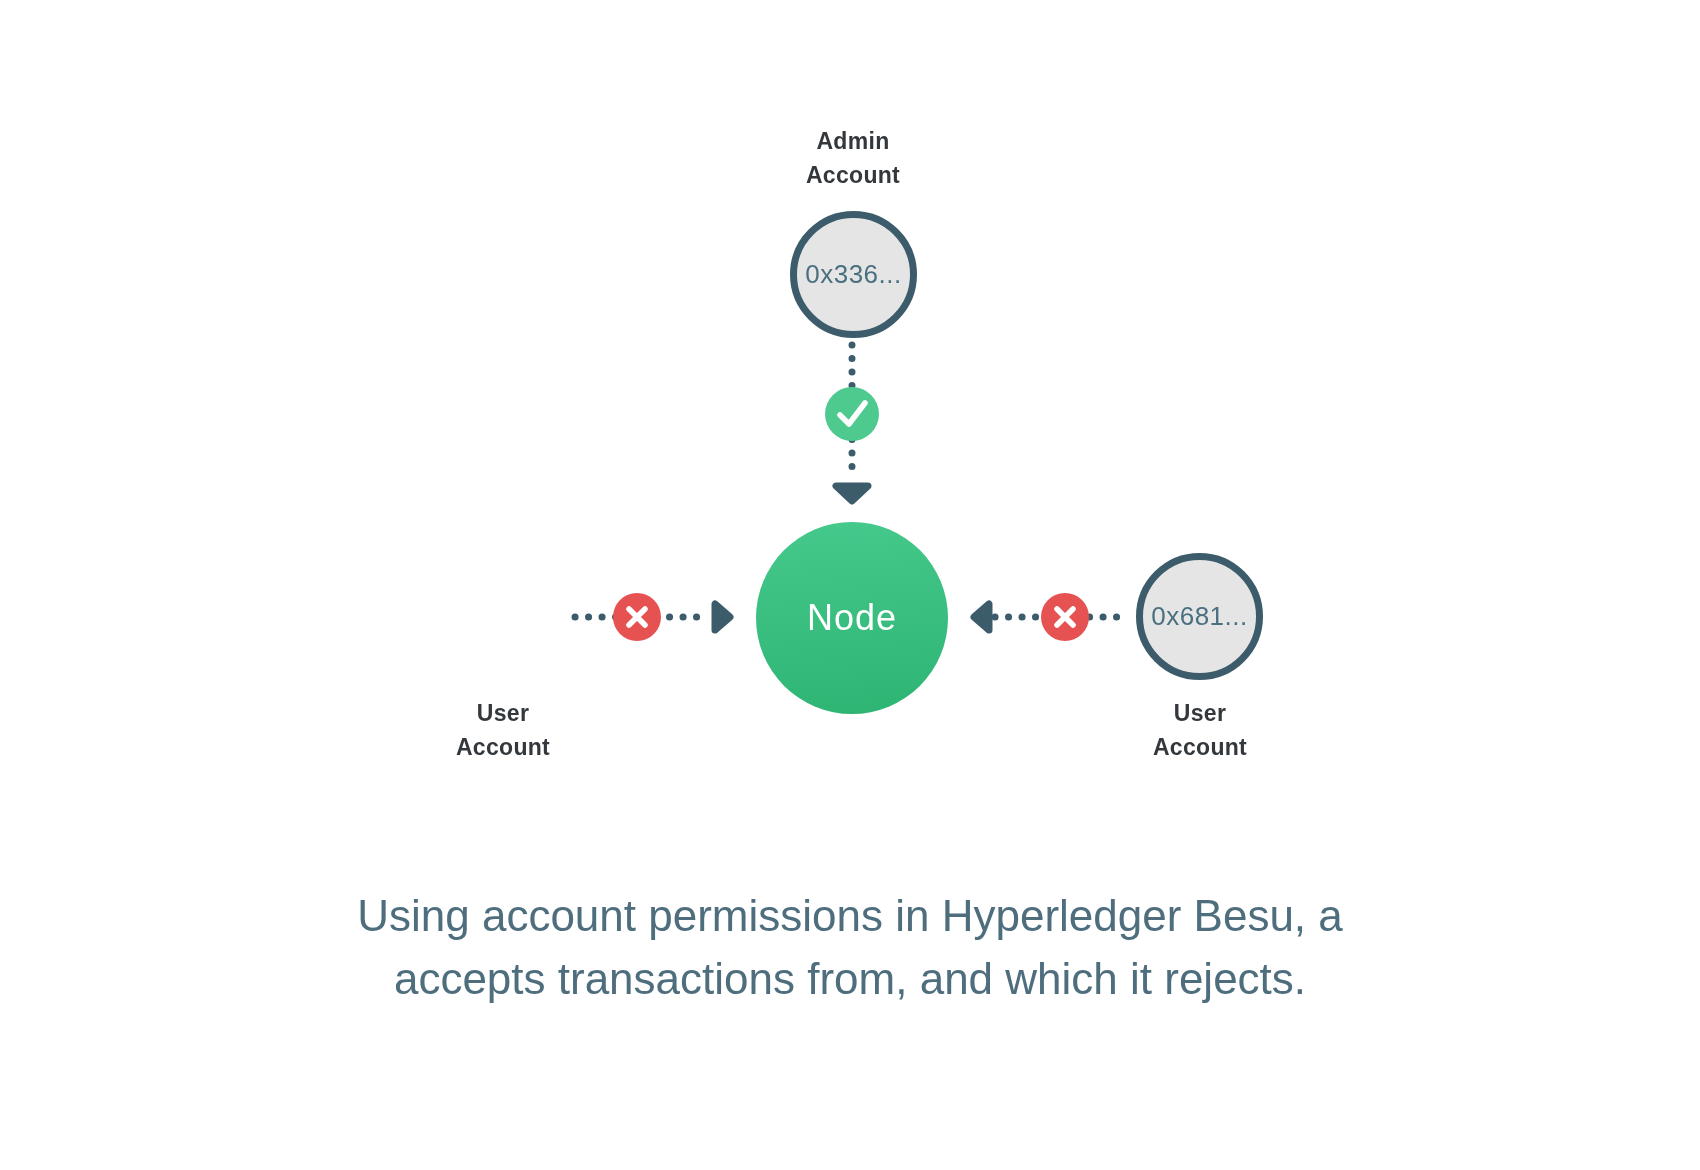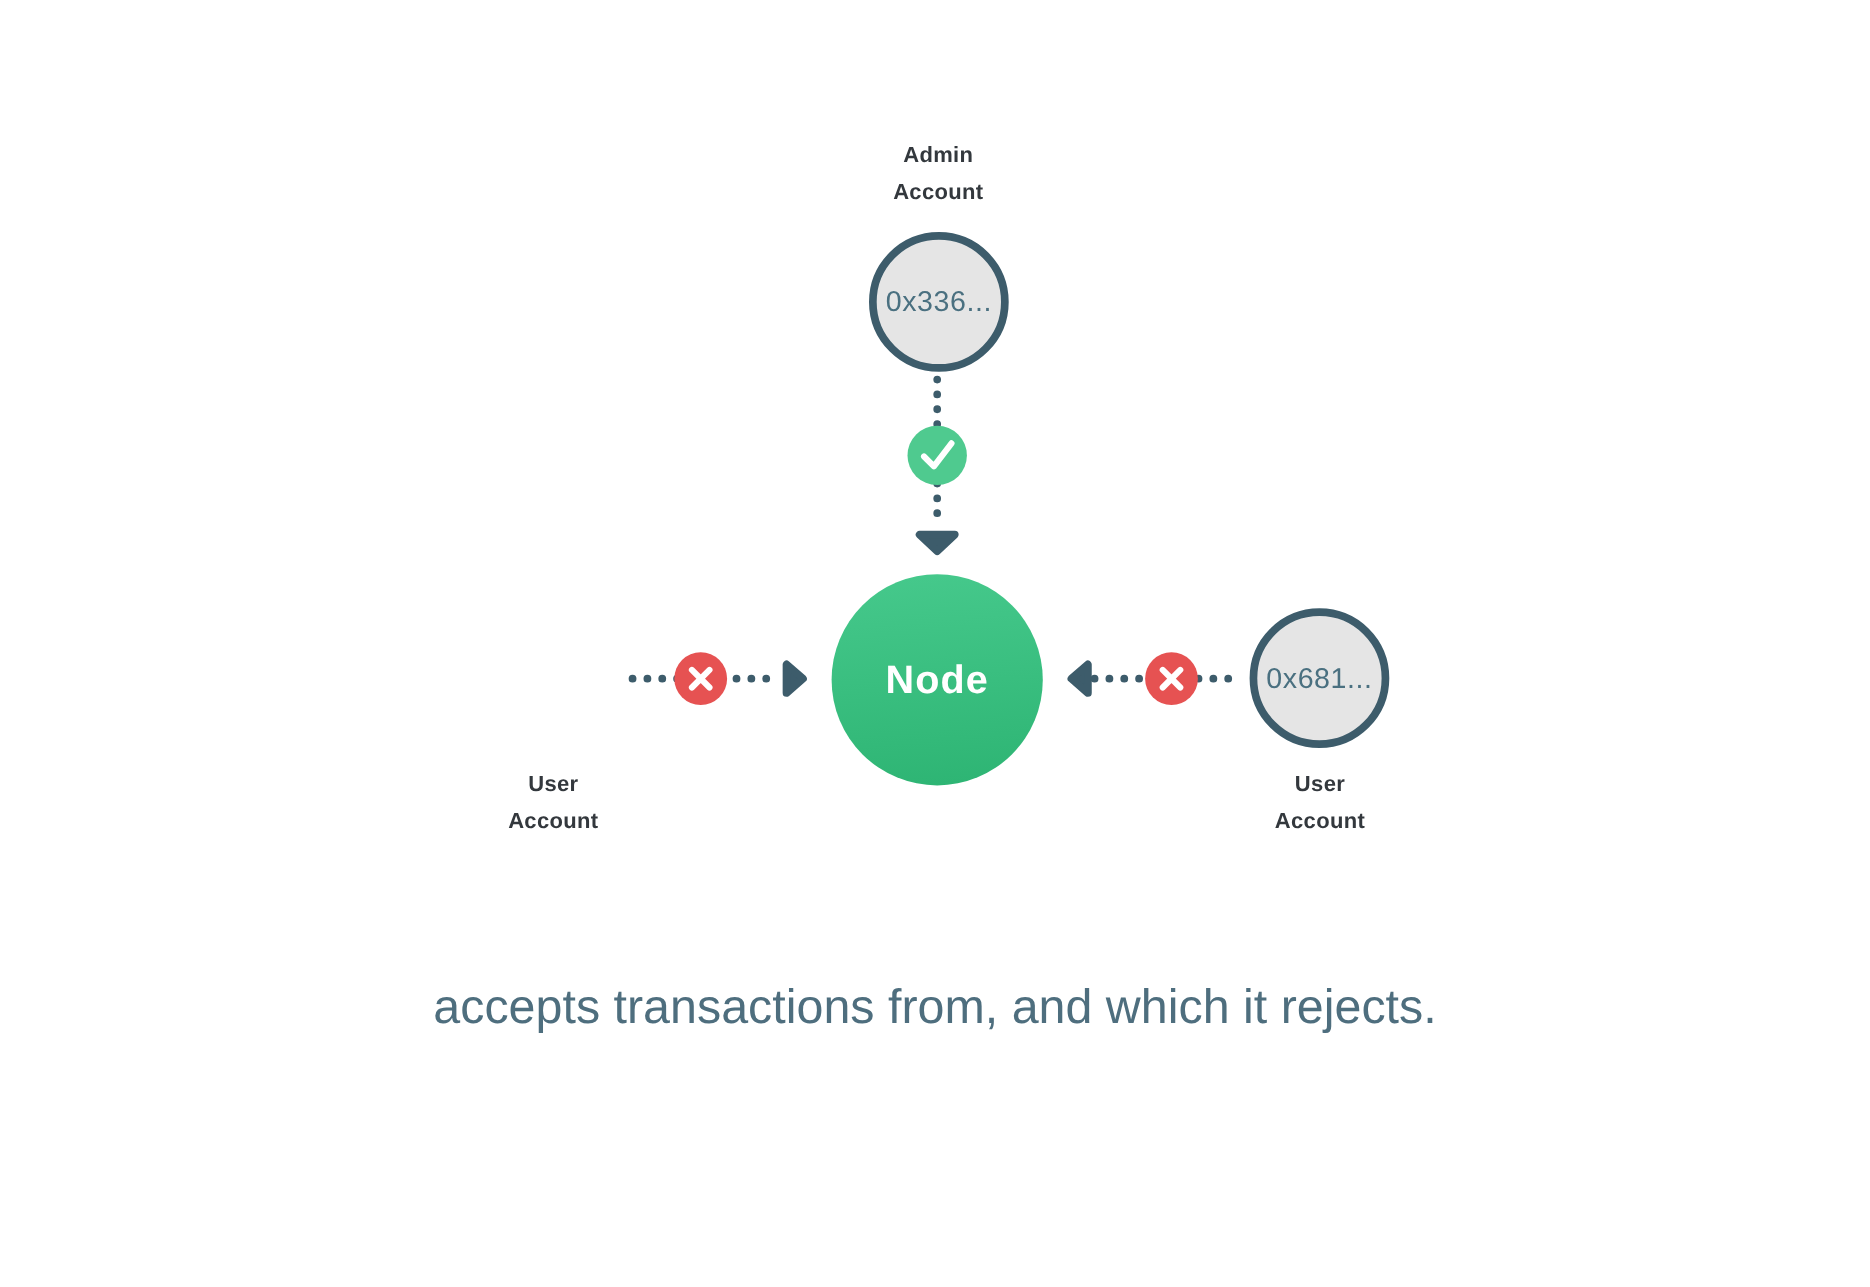--- a/index.html
+++ b/index.html
@@ -27,38 +27,38 @@
     fill:var(--slate);stroke:var(--slate);stroke-width:7;stroke-linejoin:round;
   }
   .check-bg{fill:var(--check_green);}
   .cross-bg{fill:var(--cross_red);}
   .icon-stroke{
     fill:none;stroke:#ffffff;stroke-width:5.5;
     stroke-linecap:round;stroke-linejoin:round;
   }
   .acct-label{
     position:absolute;transform:translateX(-50%);text-align:center;
-    font-weight:700;font-size:20px;line-height:34px;color:var(--label_dark);
+    font-weight:700;font-size:23px;line-height:34px;color:var(--label_dark);
     letter-spacing:0.3px;white-space:nowrap;
   }
   .ring{
     position:absolute;box-sizing:border-box;border:7.5px solid var(--slate);
     border-radius:50%;background:#e5e5e5;
     display:flex;align-items:center;justify-content:center;
   }
   .addr{
     font-size:26px;color:var(--address_slate);letter-spacing:0.5px;white-space:nowrap;
   }
   .node{
     position:absolute;left:756px;top:522px;width:192px;height:192px;border-radius:50%;
     background:linear-gradient(175deg,var(--node_green_top) 0%,var(--node_green_bottom) 100%);
     display:flex;align-items:center;justify-content:center;
   }
   .node-label{
-    color:#ffffff;font-weight:700;font-size:36px;letter-spacing:1px;text-align:right;
+    color:#ffffff;font-weight:400;font-size:36px;letter-spacing:1px;text-align:right;
   }
   .caption{
     position:absolute;left:0;right:0;top:884px;text-align:center;
     color:var(--caption_slate);font-size:44px;line-height:63px;font-weight:400;
   }
   .caption-line{white-space:nowrap;}
 </style>
 </head>
 <body>
 
@@ -110,16 +110,17 @@
 
   <div class="ring" style="left:1136px;top:553px;width:127px;height:127px">
     <span class="addr">0x681...</span>
   </div>
   <div class="acct-label" style="left:1200px;top:696px">
     <div>User</div>
     <div>Account</div>
   </div>
 
   <div class="caption">
+    <div class="caption-line">Using account permissions in Hyperledger Besu, a</div>
     <div class="caption-line">accepts transactions from, and which it rejects.</div>
   </div>
 
 </div>
 
 </body></html>

